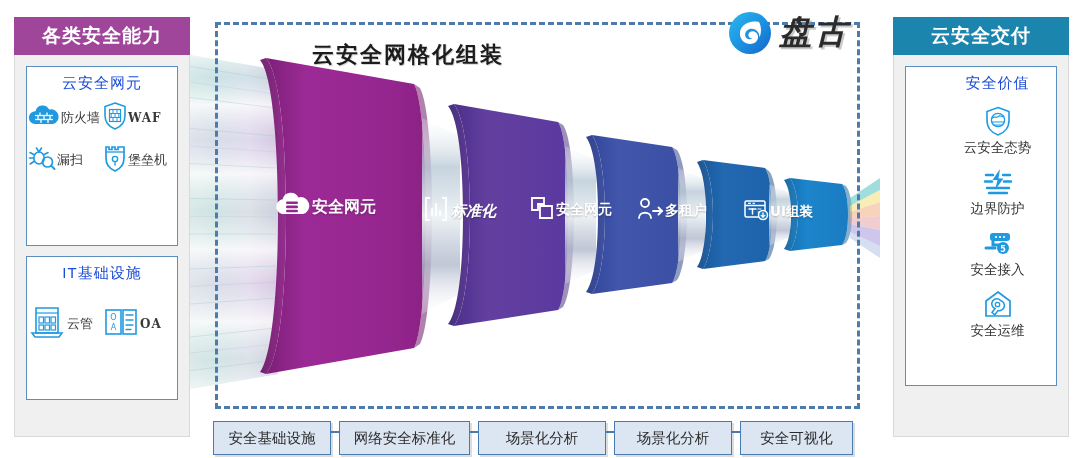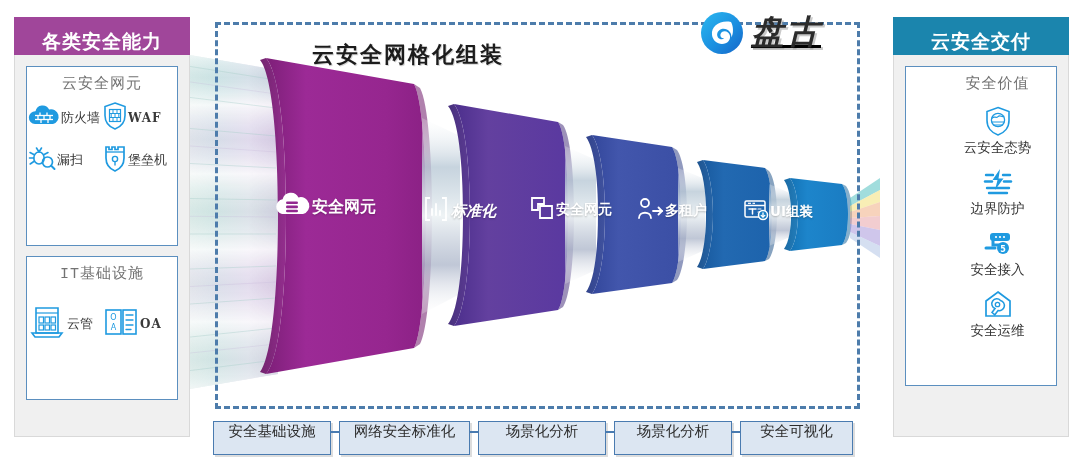--- a/index.html
+++ b/index.html
@@ -3,59 +3,59 @@
 <meta charset="utf-8">
 <style>
   html,body{margin:0;padding:0;background:#ffffff;}
   body{width:1080px;height:458px;overflow:hidden;font-family:"Liberation Sans","DejaVu Sans",sans-serif;}
   #stage{position:relative;width:1080px;height:458px;background:#fff;}
 
   
   .side-panel{position:absolute;top:17px;width:176px;height:420px;background:#f0f0f0;border:1px solid #d9d9d9;box-sizing:border-box;}
   #panel-left{left:14px;}
   #panel-right{left:893px;}
-  .panel-header{position:absolute;top:-1px;left:-1px;width:176px;height:38px;display:flex;align-items:flex-end;justify-content:center;box-sizing:border-box;}
+  .panel-header{position:absolute;top:-1px;left:-1px;width:176px;height:38px;display:flex;align-items:center;justify-content:center;box-sizing:border-box;}
   .panel-header span{color:#fff;font-size:19px;font-weight:bold;font-family:"DejaVu Serif","Liberation Serif",serif;letter-spacing:1px;}
   #panel-left .panel-header{background:#a0469a;}
   #panel-right .panel-header{background:#1b85ad;}
 
   .group-box{position:absolute;left:11px;width:152px;background:#fff;border:1px solid #5b8fbf;box-sizing:border-box;}
-  .group-title{text-align:center;font-size:15px;color:#737373;font-family:Liberation Mono, monospace;padding-top:7px;padding-bottom:3px;letter-spacing:1px;}
+  .group-title{text-align:center;font-size:15px;color:#1d4ed8;font-family:Liberation Sans, sans-serif;padding-top:7px;padding-bottom:3px;letter-spacing:1px;}
   .icon-grid{display:flex;flex-wrap:wrap;}
   .icon-cell{width:50%;box-sizing:border-box;display:flex;flex-direction:row;align-items:center;padding:5px 0 7px 0;}
   .icon-cell .glyph{height:30px;display:flex;align-items:center;justify-content:center;}
   .icon-cell .cap{font-size:13px;color:#3a3a3a;margin-top:3px;font-family:"DejaVu Sans","Liberation Sans",sans-serif;white-space:nowrap;}
   .icon-cell .cap.latin{font-family:"DejaVu Serif","Liberation Serif",serif;font-size:12px;font-weight:bold;letter-spacing:1px;}
 
   .vlist{display:flex;flex-direction:column;align-items:center;padding-bottom:6px;}
   .vitem{display:flex;flex-direction:column;align-items:center;margin-top:9px;}
   .vitem .glyph{height:32px;display:flex;align-items:center;justify-content:center;}
   .vitem .cap{font-size:13.5px;color:#333;margin-top:2px;white-space:nowrap;}
 
   
   #dashed-region{position:absolute;left:215px;top:22px;width:645px;height:387px;border:3px dashed #4d7cab;box-sizing:border-box;}
 
   #center-title{position:absolute;left:312px;top:40px;font-size:22px;color:#1c1c1c;font-family:"DejaVu Serif","Liberation Serif",serif;font-weight:bold;letter-spacing:2px;text-shadow:1px 1px 0 rgba(180,180,180,.55);}
 
   
-  #logo{position:absolute;left:700px;top:10px;display:flex;align-items:flex-end;gap:7px;text-decoration:underline;}
+  #logo{position:absolute;left:728px;top:10px;display:flex;align-items:flex-end;gap:7px;}
   #logo .mark{width:44px;height:44px;}
   #logo .wordmark{font-size:33px;font-weight:bold;color:#2b2b2b;font-family:"DejaVu Serif","Liberation Serif",serif;font-style:italic;letter-spacing:2px;text-shadow:2px 2px 0 rgba(150,150,150,.5);}
 
   
   #funnel{position:absolute;left:160px;top:22px;width:720px;height:387px;}
   #funnel svg{display:block;}
 
   .seg-label{position:absolute;display:flex;align-items:center;color:#fff;pointer-events:none;}
   .seg-label .sglyph{display:flex;align-items:center;justify-content:center;}
   .seg-label .stext{font-weight:bold;font-family:"DejaVu Sans","Liberation Sans",sans-serif;margin-top:4px;text-shadow:0 1px 2px rgba(0,0,0,.25);white-space:nowrap;}
 
   
   #chips{position:absolute;left:213px;top:414px;width:648px;height:36px;display:flex;align-items:center;}
-  .chip{height:34px;background:#dce6f2;border:1.5px solid #4a7bb0;box-sizing:border-box;display:flex;justify-content:center;box-shadow:2px 2px 0 rgba(120,120,120,.25);margin-top:12px;}
+  .chip{height:34px;background:#dce6f2;border:1.5px solid #4a7bb0;box-sizing:border-box;display:flex;align-items:center;justify-content:center;box-shadow:2px 2px 0 rgba(120,120,120,.25);margin-top:12px;}
   .chip span{font-size:14.5px;color:#2b2b2b;white-space:nowrap;}
   .chip-gap{flex:0 0 8px;height:12px;display:flex;align-items:center;justify-content:center;}
   .chip-gap i{display:block;width:8px;height:2px;background:#4a7bb0;}
 </style>
 </head>
 <body>
 
 <div id="stage">
 
   <div id="funnel">

